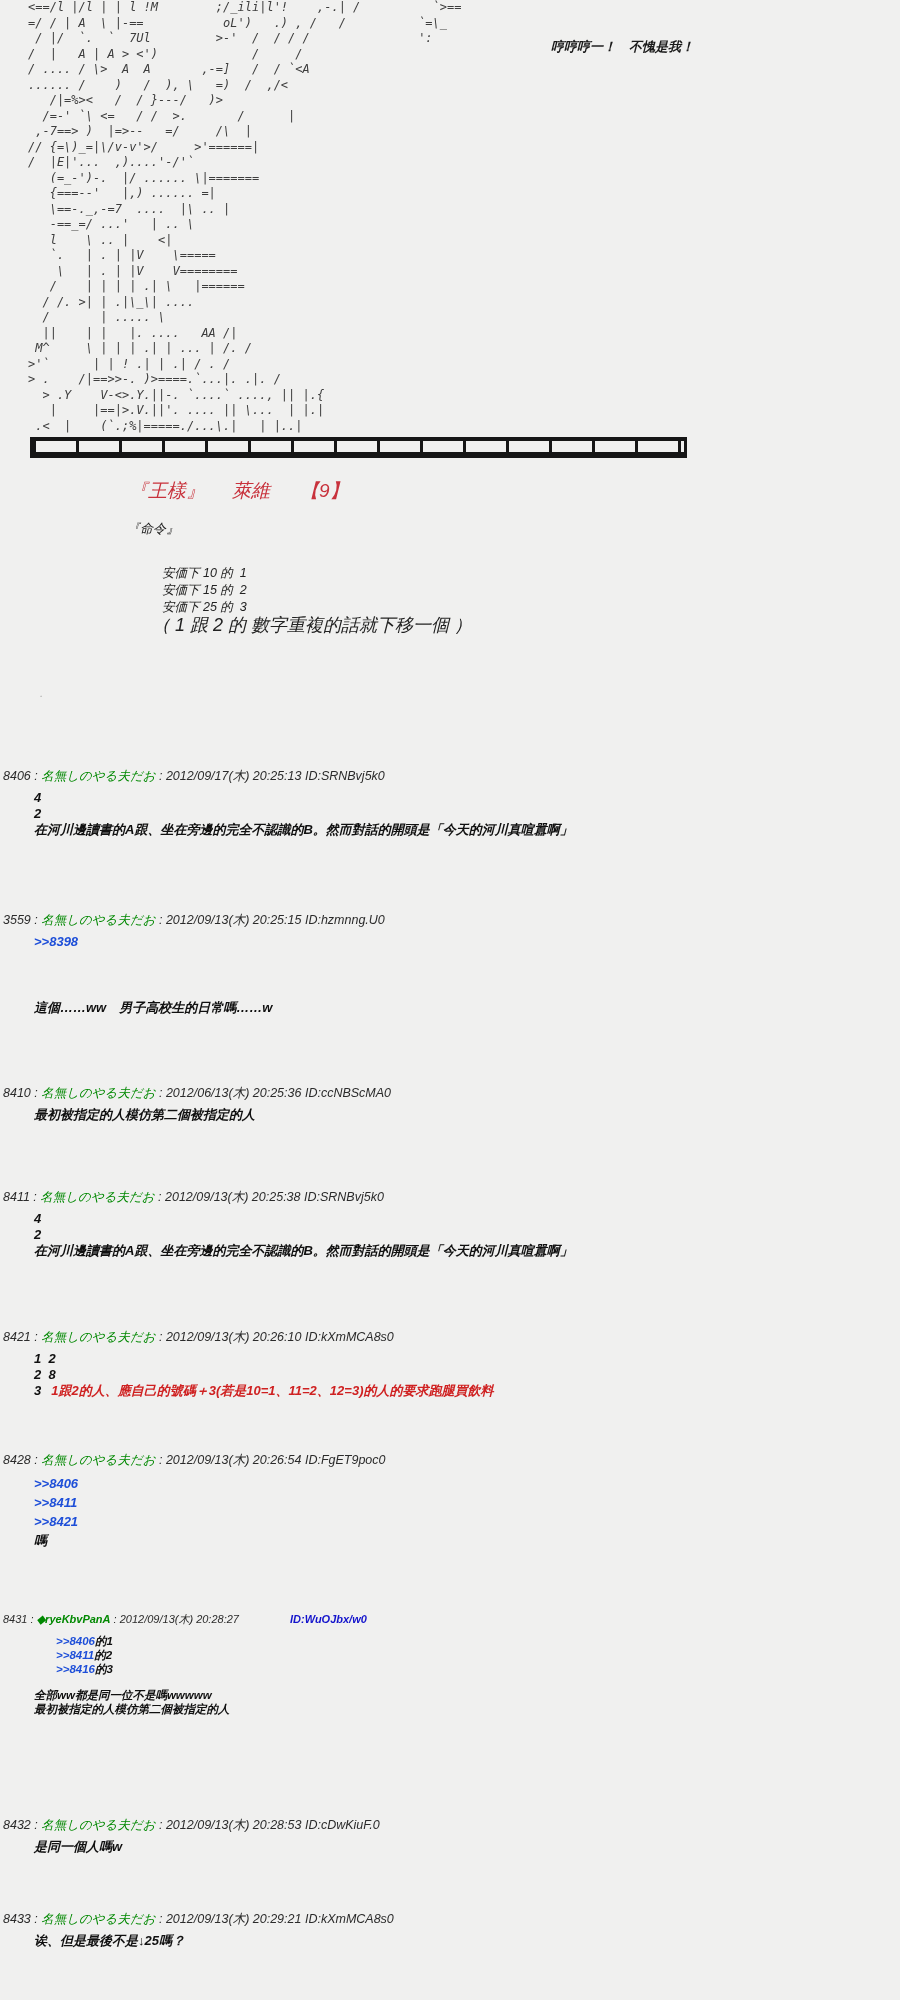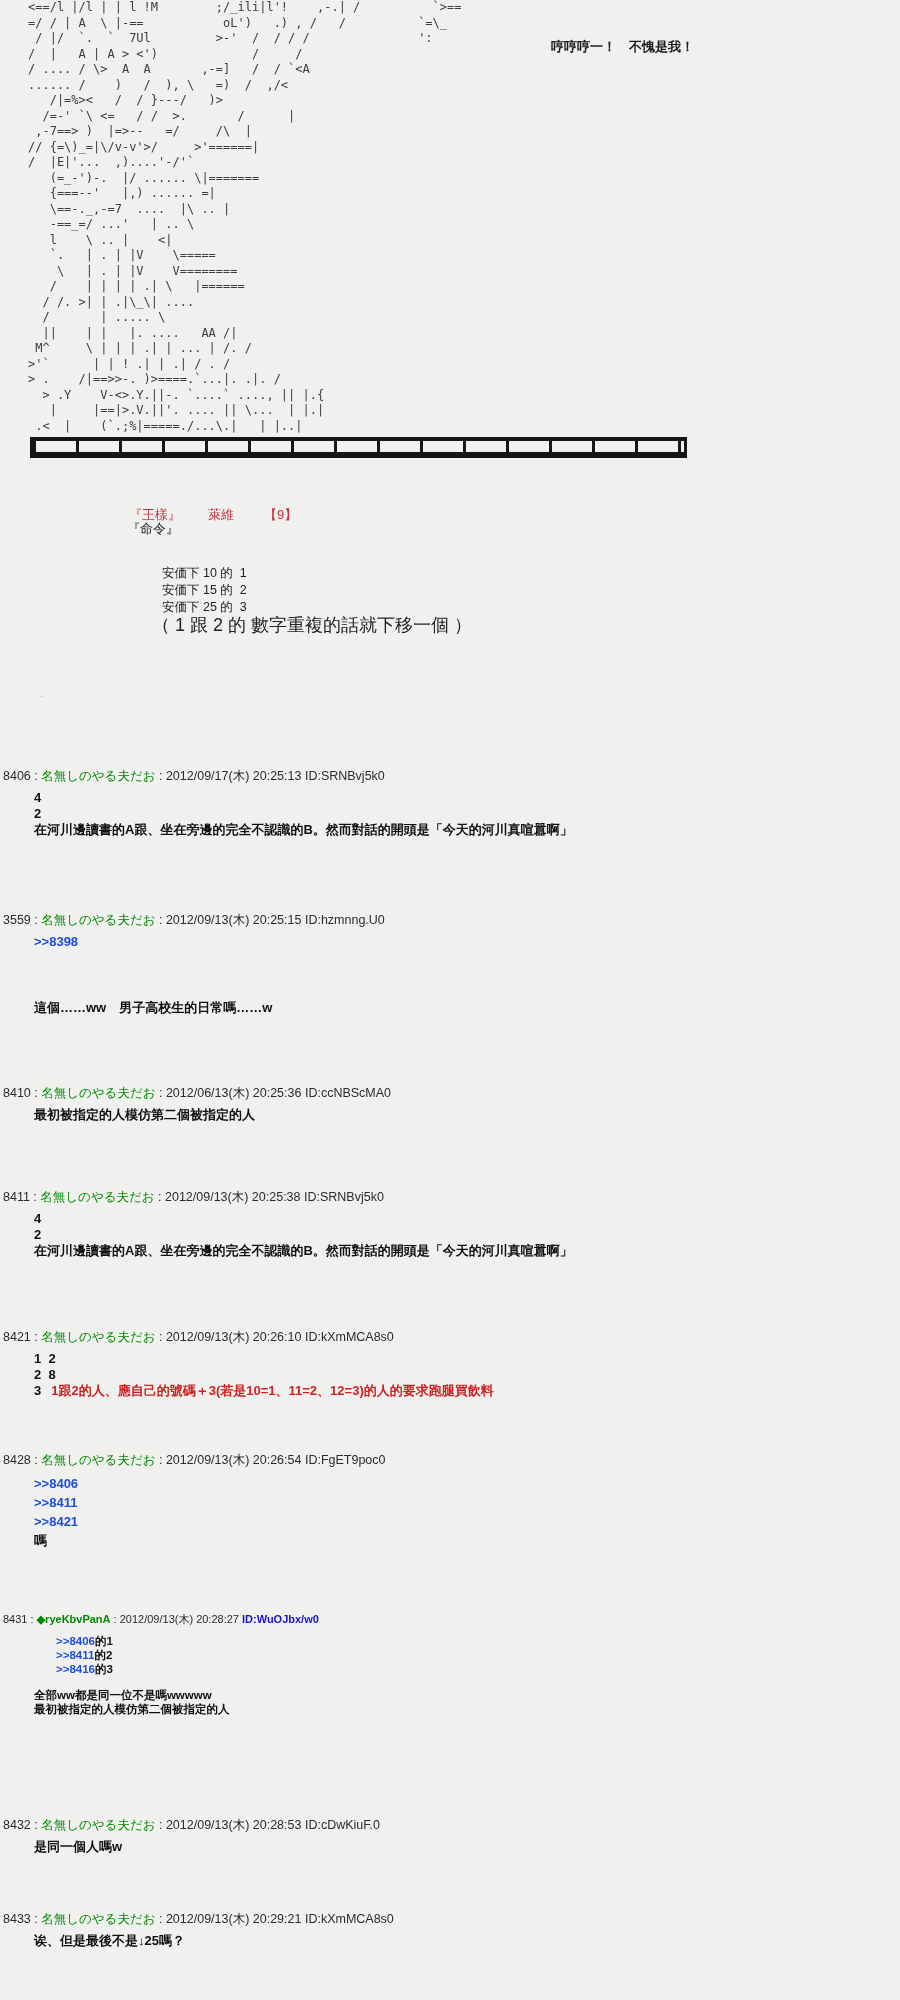--- a/index.html
+++ b/index.html
@@ -1,37 +1,37 @@
 <!DOCTYPE html>
 <html><head>
 <meta charset="utf-8">
 <style>
   * { box-sizing: border-box; }
   html,body { margin:0; padding:0; }
   body { background:#f0f0ef; font-family:"Liberation Sans", sans-serif; }
-  .page { position:relative; width:775px; height:2000px; background:#f0f0ef; overflow:hidden; }
+  .page { position:relative; width:775px; height:2000px; background:#f0f0ef; overflow:hidden;font-style:italic; }
 
   .aa {
     position:absolute; left:28px; top:0; margin:0;
     font-family:"DejaVu Sans Mono", monospace;
     font-size:12px; line-height:15.5px; color:#3d3d3d; white-space:pre;
   }
   .speech {
     position:absolute; left:540px; top:38px;
     font-size:13px; font-weight:bold; color:#1a1a1a; white-space:pre;padding-left:11px;
   }
 
   .filmstrip {
     position:absolute; left:30px; top:437px; width:657px; height:21px;
     border-top:4px solid #161616; border-bottom:6px solid #161616;
     border-left:3px solid #161616; border-right:3px solid #161616;
     background:repeating-linear-gradient(to right, #161616 0 3px, transparent 3px 43px);
   }
 
-  .king { position:absolute; left:129px; top:478px; font-size:13px; color:#c8323c; white-space:pre;margin-top:28px; }
+  .king { position:absolute; left:129px; top:478px; font-size:19px; color:#c8323c; white-space:pre; }
   .king .gap1 { margin-right:27px; }
   .king .gap2 { margin-right:30px; }
 
   .cmd-label { position:absolute; left:127px; top:520px; font-size:13px; color:#222; }
   .cmd-options {
     position:absolute; left:154px; top:557px; margin:8px;
     font-family:"Liberation Sans", sans-serif;
     font-size:12.5px; line-height:17px; color:#222; white-space:pre;
   }
   .cmd-note { position:absolute; left:152px; top:613px; font-size:18px; color:#222; white-space:pre; }
@@ -48,21 +48,21 @@
   .link { color:#1d4ed8; font-weight:bold; text-decoration:none; cursor:pointer; }
   .lh19 .c { line-height:19px; }
   .m50 { margin-top:50px; }
   .gap8 { display:inline-block; width:10px; }
 
   .post.small { font-size:11px; }
   .post.small .hdr { margin-bottom:7px; }
   .post.small .c { font-size:11.5px; line-height:14px; margin-left:31px; }
   .post.small .c.sub { margin-left:53px; }
   .post.small .name { font-weight:bold; }
-  .post.small .id { color:#1414cc; font-weight:bold; }
+  .post.small .id { color:#1414cc; font-weight:bold;margin-left:48px; }
   .post.small .m22 { margin-top:12px; }
 </style>
 </head>
 <body>
 
 <div class="page">
 
   <pre class="aa">&lt;==/l |/l | | l !M        ;/_ili|l'!    ,-.| /          `&gt;==
 =/ / | A  \ |-==           oL')   .) , /   /          `=\_
  / |/  `.  `  7Ul         &gt;-'  /  / / /               ':

